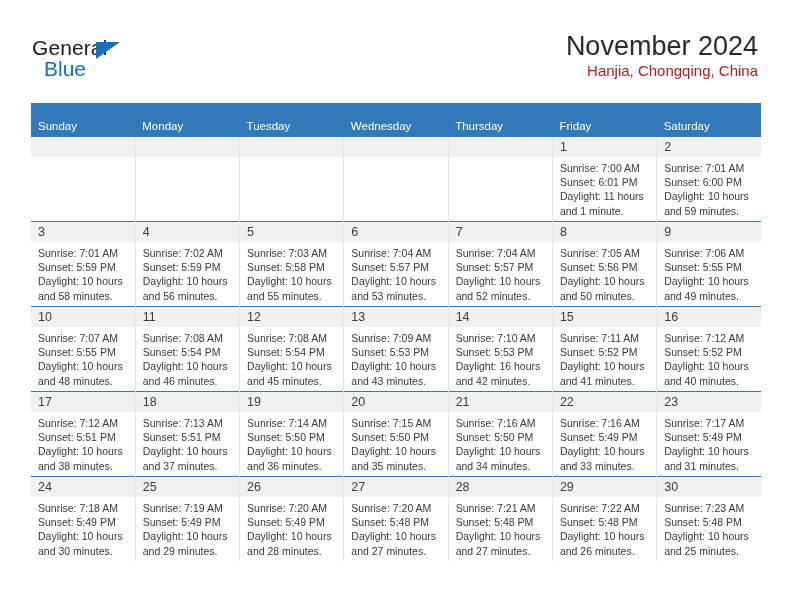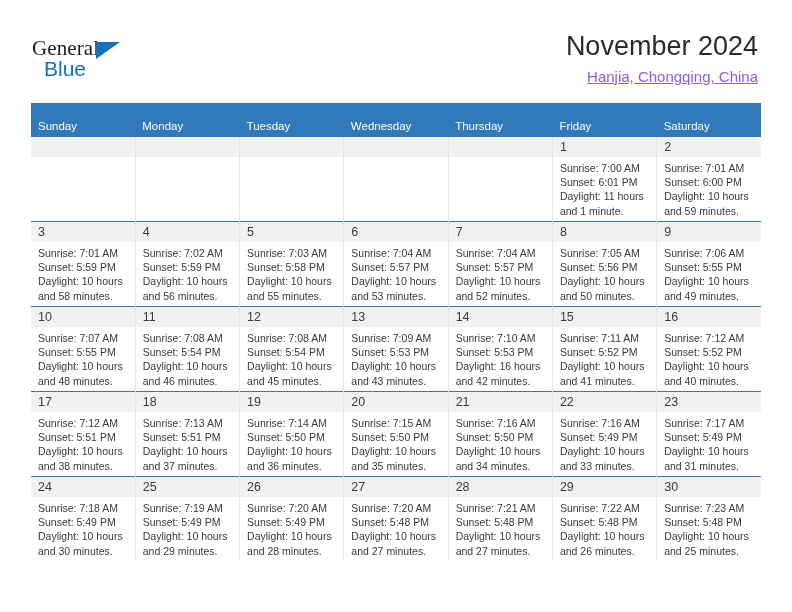--- a/index.html
+++ b/index.html
@@ -36,21 +36,21 @@
     width: 130px;
     height: 52px;
   }
   .logo-general {
     position: absolute;
     left: 0;
     top: 0;
     font-size: 21px;
     letter-spacing: 0.1px;
     color: #1c1c1c;
-    font-family: Liberation Serif, serif;
+    font-family: Liberation Sans, sans-serif;
     line-height: 24px;
   }
   .logo-tri {
     position: absolute;
     left: 64px;
     top: 6px;
     width: 0;
     height: 0;
     border-left: 24px solid #1272bc;
     border-bottom: 17px solid transparent;
@@ -72,26 +72,25 @@
     text-align: right;
   }
   .cal-title {
     font-size: 27px;
     color: #2b2b2b;
     line-height: 32px;
     white-space: nowrap;
     font-weight: normal;
   }
   .cal-subtitle {
-    margin-top: 6px;
+    margin-top: 0;
     font-size: 15px;
-    color: #8b5cf6;
+    color: #b91c1c;
     line-height: 18px;
     white-space: nowrap;
-    text-decoration: underline;
   }
 
   
   .calendar {
     position: absolute;
     left: 31px;
     top: 103px;
     width: 730px;
     border-collapse: collapse;
     table-layout: fixed;

